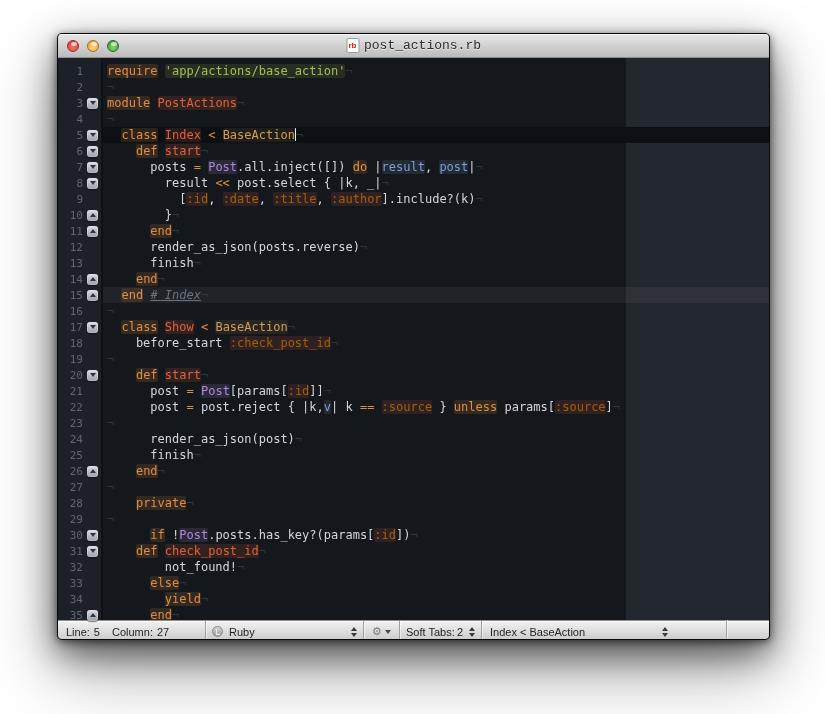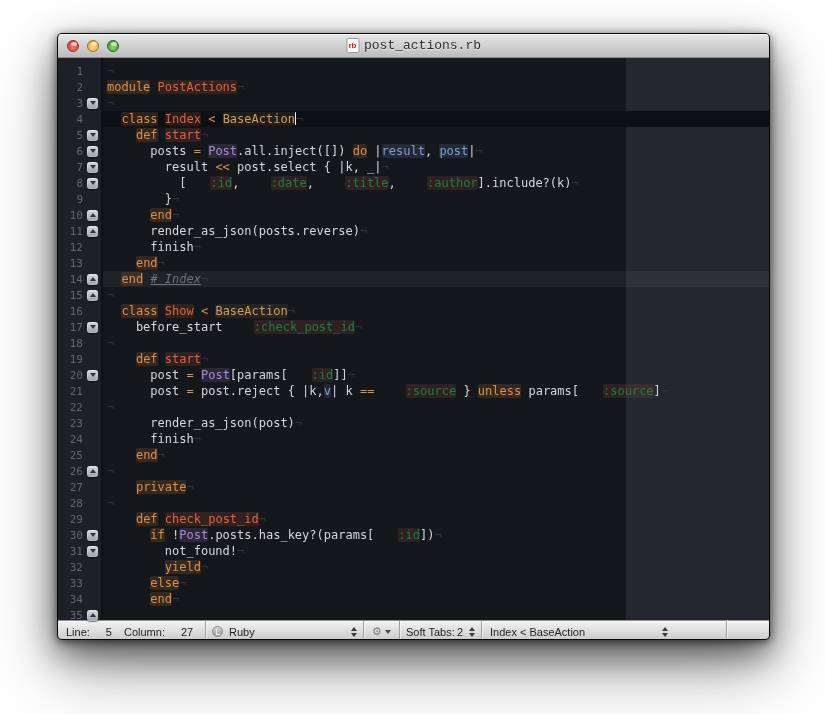--- a/index.html
+++ b/index.html
@@ -56,42 +56,42 @@
   }
   .wrap-margin{position:absolute;left:523px;right:0;top:0;bottom:0;background:#23282e;z-index:0;}
   .row{position:relative;z-index:1;height:16px;white-space:pre;padding-left:4px;color:#d3d7db;}
   .row.current{background:#0c1015;}
   .row.hl{background:rgba(255,255,255,.05);}
   .row span{border-radius:2px;}
   .tok-kw{color:#e08e42;background:rgba(236,140,60,.15);}
   .tok-ent{color:#e2613b;background:rgba(226,97,59,.14);}
   .tok-inh{color:#d59c55;background:rgba(213,156,85,.10);}
   .tok-str{color:#a3c24d;background:rgba(163,194,77,.13);}
-  .tok-sym{color:#15803d;background:rgba(207,74,54,.16);margin-left:24px;}
+  .tok-sym{color:#a16207;background:rgba(207,74,54,.16);}
   .tok-const{color:#ad88dd;background:rgba(173,136,221,.15);}
   .tok-param{color:#7d9ed6;background:rgba(125,158,214,.14);}
   .tok-op{color:#e08e42;}
   .tok-com{color:#6a7280;font-style:italic;text-decoration:underline;}
   .tok-txt{color:#d3d7db;}
   .inv{color:#2f363f;background:none !important;}
   .caret{display:inline-block;width:1px;height:13px;background:#eef1f4;vertical-align:-2px;}
   
   .statusbar{
     height:21px;background:linear-gradient(#f2f2f2,#c7c7c7);
     border-top:1px solid #8d8d8d;box-shadow:inset 0 1px 0 #fbfbfb;
     display:flex;align-items:center;font-size:11px;color:#1e1e1e;
   }
   .seg{height:100%;display:flex;align-items:center;box-sizing:border-box;border-right:1px solid #9f9f9f;box-shadow:1px 0 0 rgba(255,255,255,.55);}
   .seg.s-caret{width:148px;flex:0 0 148px;padding:0 8px;gap:12px;}
   .seg.s-lang{width:158px;flex:0 0 158px;padding:8px 6px;}
   .seg.s-gear{width:36px;flex:0 0 36px;justify-content:center;gap:3px;}
   .seg.s-tabs{width:82px;flex:0 0 82px;padding:0 6px;}
   .seg.s-symbol{flex:1;padding:16px 8px;}
   .seg.s-end{width:42px;flex:0 0 42px;border-right:none;box-shadow:none;}
-  .pair{display:flex;gap:16px;justify-content:center;}
+  .pair{display:flex;gap:4px;justify-content:center;}
   .grow{flex:1;}
   .stepper{display:flex;flex-direction:column;gap:2px;margin-left:6px;}
   .stepper i{display:block;width:0;height:0;border-left:3.5px solid transparent;border-right:3.5px solid transparent;}
   .stepper .st-up{border-bottom:4px solid #3a3a3a;}
   .stepper .st-dn{border-top:4px solid #3a3a3a;}
   .bundle-dot{
     width:11px;height:11px;border-radius:50%;margin-right:6px;flex:0 0 11px;
     background:linear-gradient(#d6d6d6,#9d9d9d);border:1px solid #898989;box-sizing:border-box;position:relative;
   }
   .bundle-dot::after{content:"";position:absolute;left:3px;top:2px;width:2.5px;height:4.5px;border-left:1.5px solid #efefef;border-bottom:1.5px solid #efefef;}
@@ -316,20 +316,21 @@
           <span class="g-num">35</span>
           <span class="g-slot">
             <span class="g-mark up">
               <i></i>
             </span>
           </span>
         </div>
       </div>
     <div class="code" id="code">
       <div class="wrap-margin"></div>
+    <div class="row"><span class="tok-kw">require</span><span class="tok-txt"> </span><span class="tok-str">'app/actions/base_action'</span><span class="inv">¬</span></div>
         <div class="row"><span class="inv">¬</span></div>
         <div class="row"><span class="tok-kw">module</span><span class="tok-txt"> </span><span class="tok-ent">PostActions</span><span class="inv">¬</span></div>
         <div class="row"><span class="inv">¬</span></div>
         <div class="row current"><span class="tok-txt">  </span><span class="tok-kw">class</span><span class="tok-txt"> </span><span class="tok-ent">Index</span><span class="tok-txt"> </span><span class="tok-op">&lt;</span><span class="tok-txt"> </span><span class="tok-inh">BaseAction</span><span class="caret"></span><span class="inv">¬</span></div>
         <div class="row"><span class="tok-txt">    </span><span class="tok-kw">def</span><span class="tok-txt"> </span><span class="tok-ent">start</span><span class="inv">¬</span></div>
         <div class="row"><span class="tok-txt">      posts </span><span class="tok-op">=</span><span class="tok-txt"> </span><span class="tok-const">Post</span><span class="tok-txt">.all.inject([]) </span><span class="tok-kw">do</span><span class="tok-txt"> |</span><span class="tok-param">result</span><span class="tok-txt">, </span><span class="tok-param">post</span><span class="tok-txt">|</span><span class="inv">¬</span></div>
         <div class="row"><span class="tok-txt">        result </span><span class="tok-op">&lt;&lt;</span><span class="tok-txt"> post.select { |k, _|</span><span class="inv">¬</span></div>
         <div class="row"><span class="tok-txt">          [</span><span class="tok-sym">:id</span><span class="tok-txt">, </span><span class="tok-sym">:date</span><span class="tok-txt">, </span><span class="tok-sym">:title</span><span class="tok-txt">, </span><span class="tok-sym">:author</span><span class="tok-txt">].include?(k)</span><span class="inv">¬</span></div>
         <div class="row"><span class="tok-txt">        }</span><span class="inv">¬</span></div>
         <div class="row"><span class="tok-txt">      </span><span class="tok-kw">end</span><span class="inv">¬</span></div>
@@ -344,25 +345,25 @@
         <div class="row"><span class="tok-txt">    </span><span class="tok-kw">def</span><span class="tok-txt"> </span><span class="tok-ent">start</span><span class="inv">¬</span></div>
         <div class="row"><span class="tok-txt">      post </span><span class="tok-op">=</span><span class="tok-txt"> </span><span class="tok-const">Post</span><span class="tok-txt">[params[</span><span class="tok-sym">:id</span><span class="tok-txt">]]</span><span class="inv">¬</span></div>
         <div class="row"><span class="tok-txt">      post </span><span class="tok-op">=</span><span class="tok-txt"> post.reject { |k,</span><span class="tok-param">v</span><span class="tok-txt">| k </span><span class="tok-op">==</span><span class="tok-txt"> </span><span class="tok-sym">:source</span><span class="tok-txt"> } </span><span class="tok-kw">unless</span><span class="tok-txt"> params[</span><span class="tok-sym">:source</span><span class="tok-txt">]</span><span class="inv">¬</span></div>
         <div class="row"><span class="inv">¬</span></div>
         <div class="row"><span class="tok-txt">      render_as_json(post)</span><span class="inv">¬</span></div>
         <div class="row"><span class="tok-txt">      finish</span><span class="inv">¬</span></div>
         <div class="row"><span class="tok-txt">    </span><span class="tok-kw">end</span><span class="inv">¬</span></div>
         <div class="row"><span class="inv">¬</span></div>
         <div class="row"><span class="tok-txt">    </span><span class="tok-kw">private</span><span class="inv">¬</span></div>
         <div class="row"><span class="inv">¬</span></div>
+        <div class="row"><span class="tok-txt">      </span><span class="tok-kw">if</span><span class="tok-txt"> !</span><span class="tok-const">Post</span><span class="tok-txt">.posts.has_key?(params[</span><span class="tok-sym">:id</span><span class="tok-txt">])</span><span class="inv">¬</span></div>
         <div class="row"><span class="tok-txt">    </span><span class="tok-kw">def</span><span class="tok-txt"> </span><span class="tok-ent">check_post_id</span><span class="inv">¬</span></div>
-        <div class="row"><span class="tok-txt">      </span><span class="tok-kw">if</span><span class="tok-txt"> !</span><span class="tok-const">Post</span><span class="tok-txt">.posts.has_key?(params[</span><span class="tok-sym">:id</span><span class="tok-txt">])</span><span class="inv">¬</span></div>
         <div class="row"><span class="tok-txt">        not_found!</span><span class="inv">¬</span></div>
+        <div class="row"><span class="tok-txt">      </span><span class="tok-kw">else</span><span class="inv">¬</span></div>
         <div class="row"><span class="tok-txt">        </span><span class="tok-kw">yield</span><span class="inv">¬</span></div>
-        <div class="row"><span class="tok-txt">      </span><span class="tok-kw">else</span><span class="inv">¬</span></div>
         <div class="row"><span class="tok-txt">      </span><span class="tok-kw">end</span><span class="inv">¬</span></div>
       </div>
   </div>
 
   <div class="statusbar">
     <div class="seg s-caret">
       <span class="pair">
         <span>Line:</span>
           <span>5</span>
       </span>

